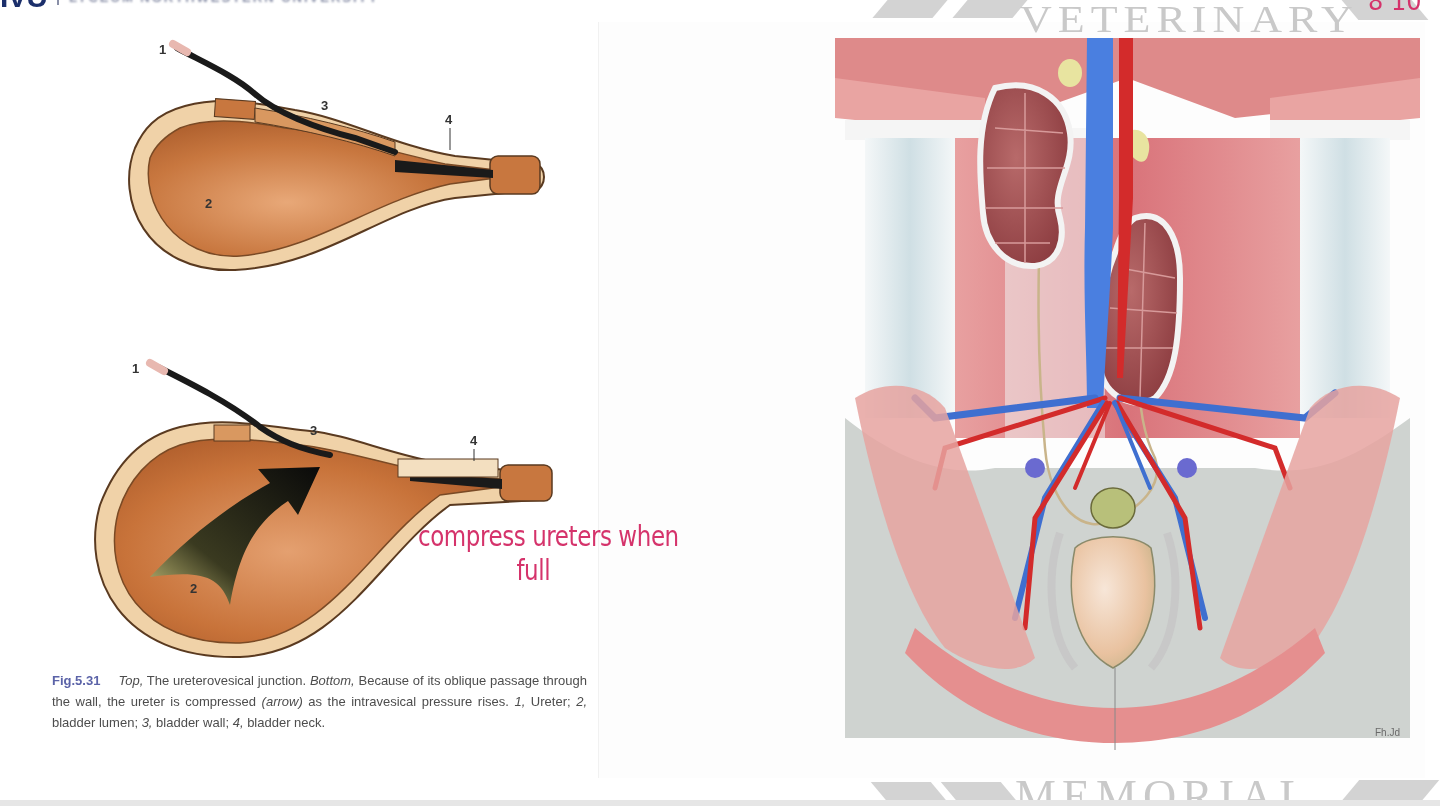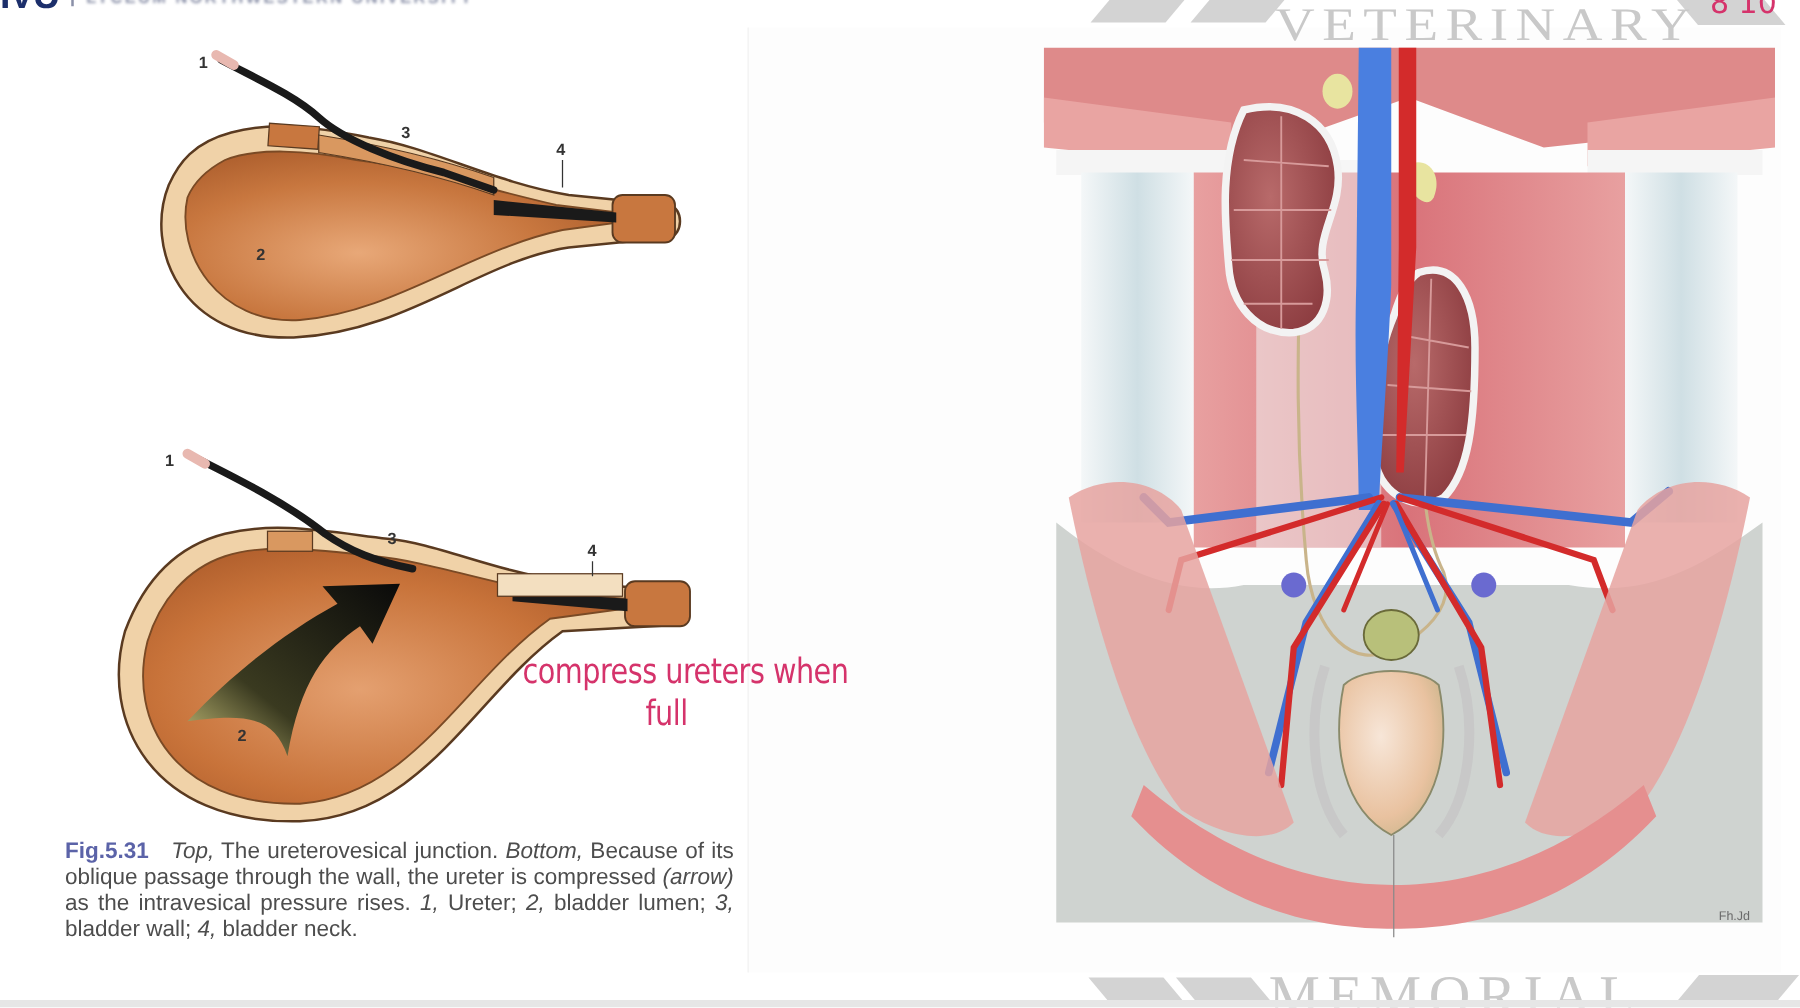--- a/index.html
+++ b/index.html
@@ -25,21 +25,21 @@
   .panel-left-bg {
     position: absolute; left: 0; top: 20px; width: 600px; height: 760px; background: #ffffff;
   }
   .panel-right-bg {
     position: absolute; left: 598px; top: 22px; width: 826px; height: 756px;
     background: #fdfdfd; border-left: 1px solid #f1f1f1;
   }
   .figure-svg { position: absolute; }
   .caption {
     position: absolute; left: 52px; top: 670px; width: 535px;
-    font-size: 18px; line-height: 21px; color: #4d4d4d; text-align: justify;
+    font-size: 13px; line-height: 21px; color: #4d4d4d; text-align: justify;
     filter: blur(0.25px);
   }
   .caption .fig-num { color: #5b63a8; font-weight: 700; margin-right: 18px; }
   .caption em { font-style: italic; }
   .annotation {
     position: absolute; left: 418px; top: 520px; width: 330px;
     font-family: "DejaVu Sans", sans-serif; color: #d5336b;
     font-size: 28px; line-height: 34px; text-align: left;
     transform: scaleX(0.82); transform-origin: left top; letter-spacing: -0.5px;
   }

